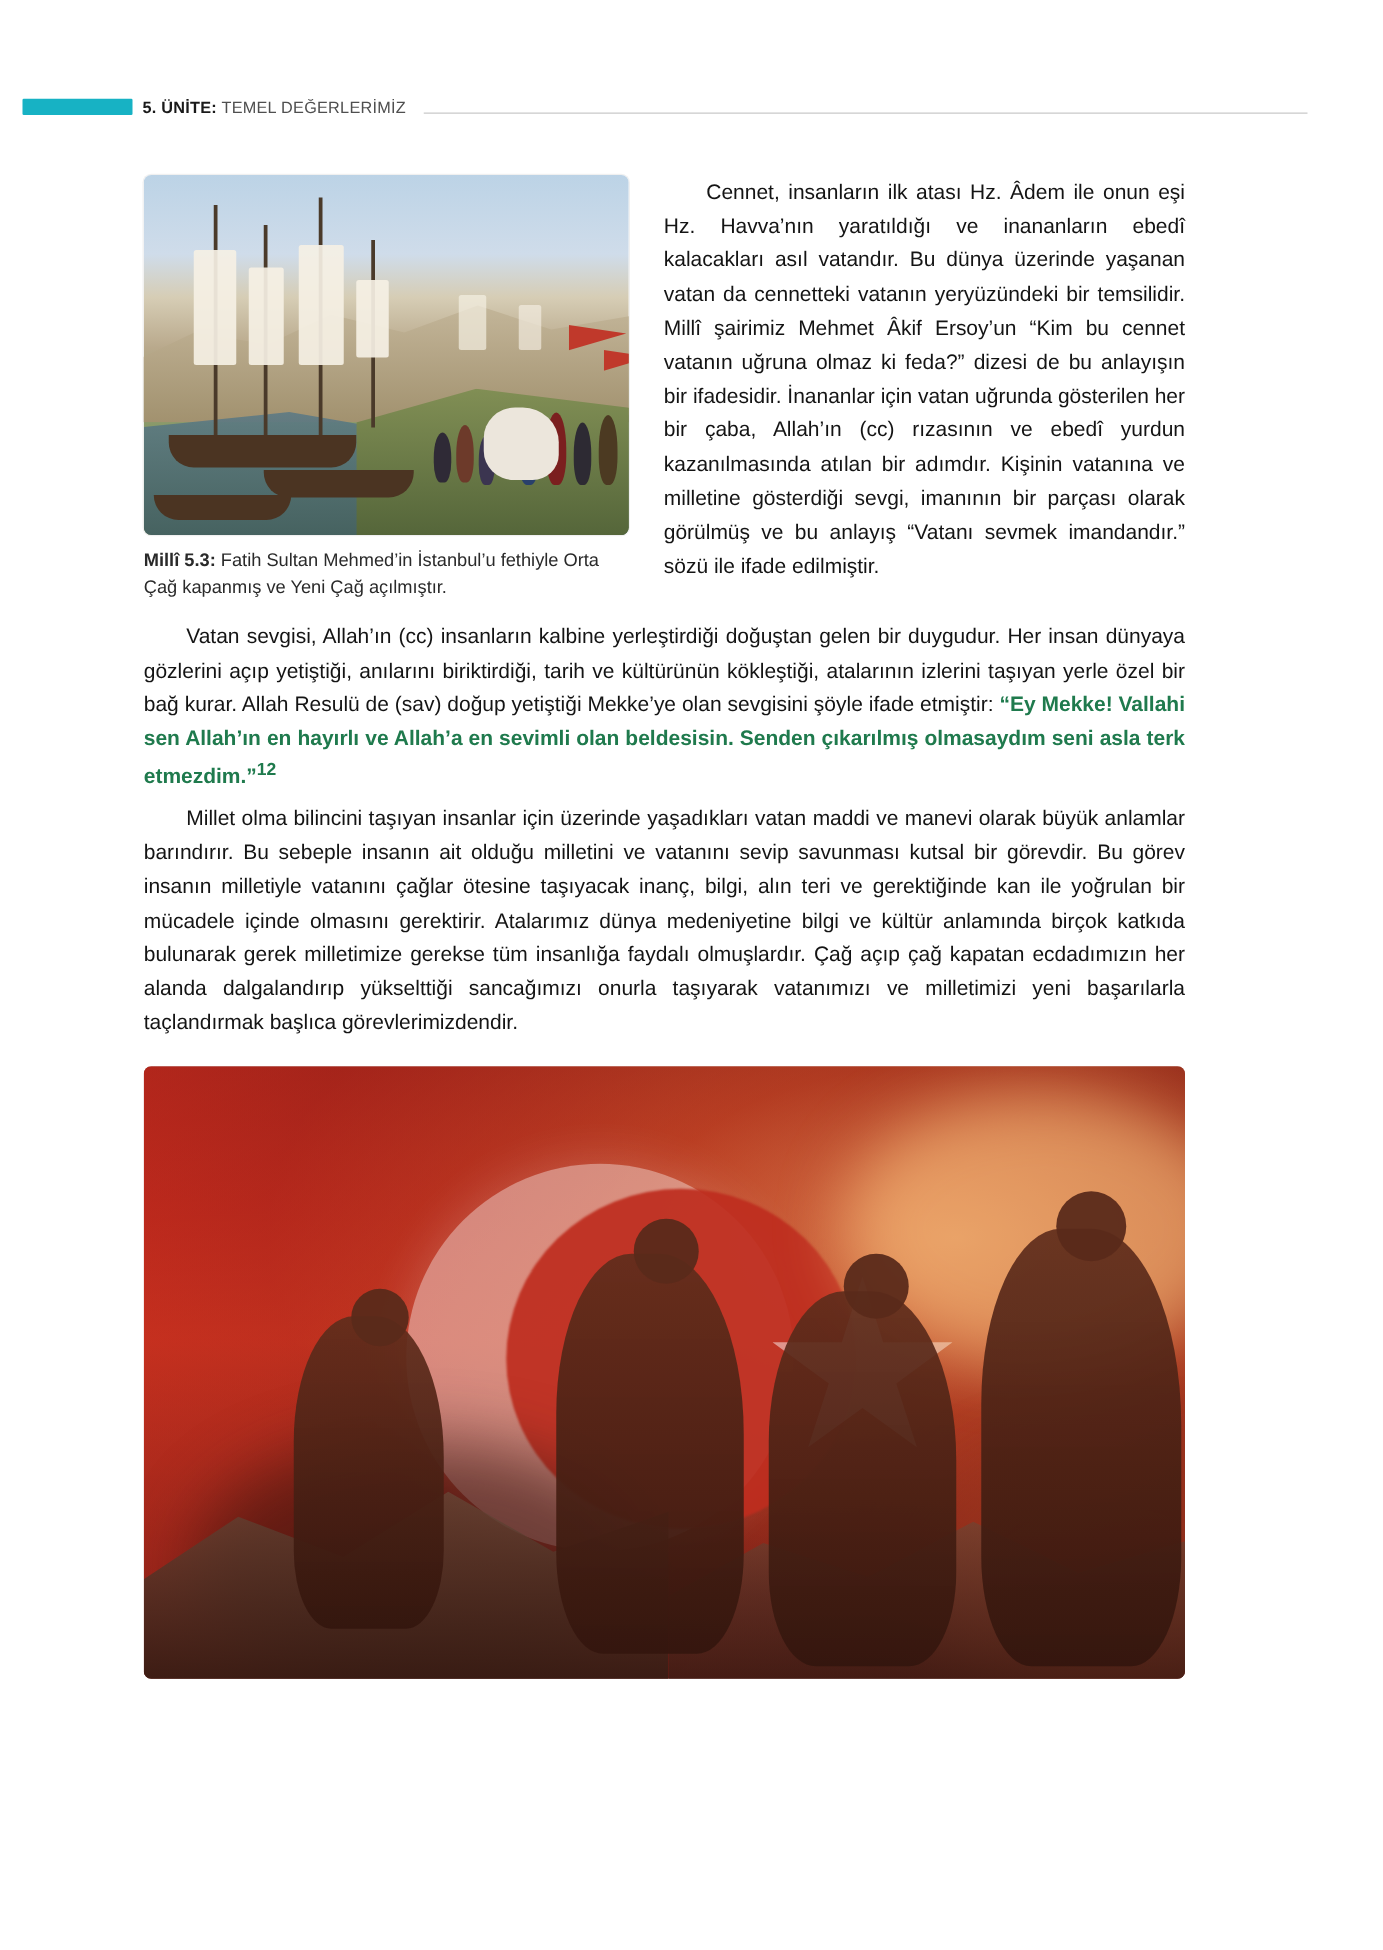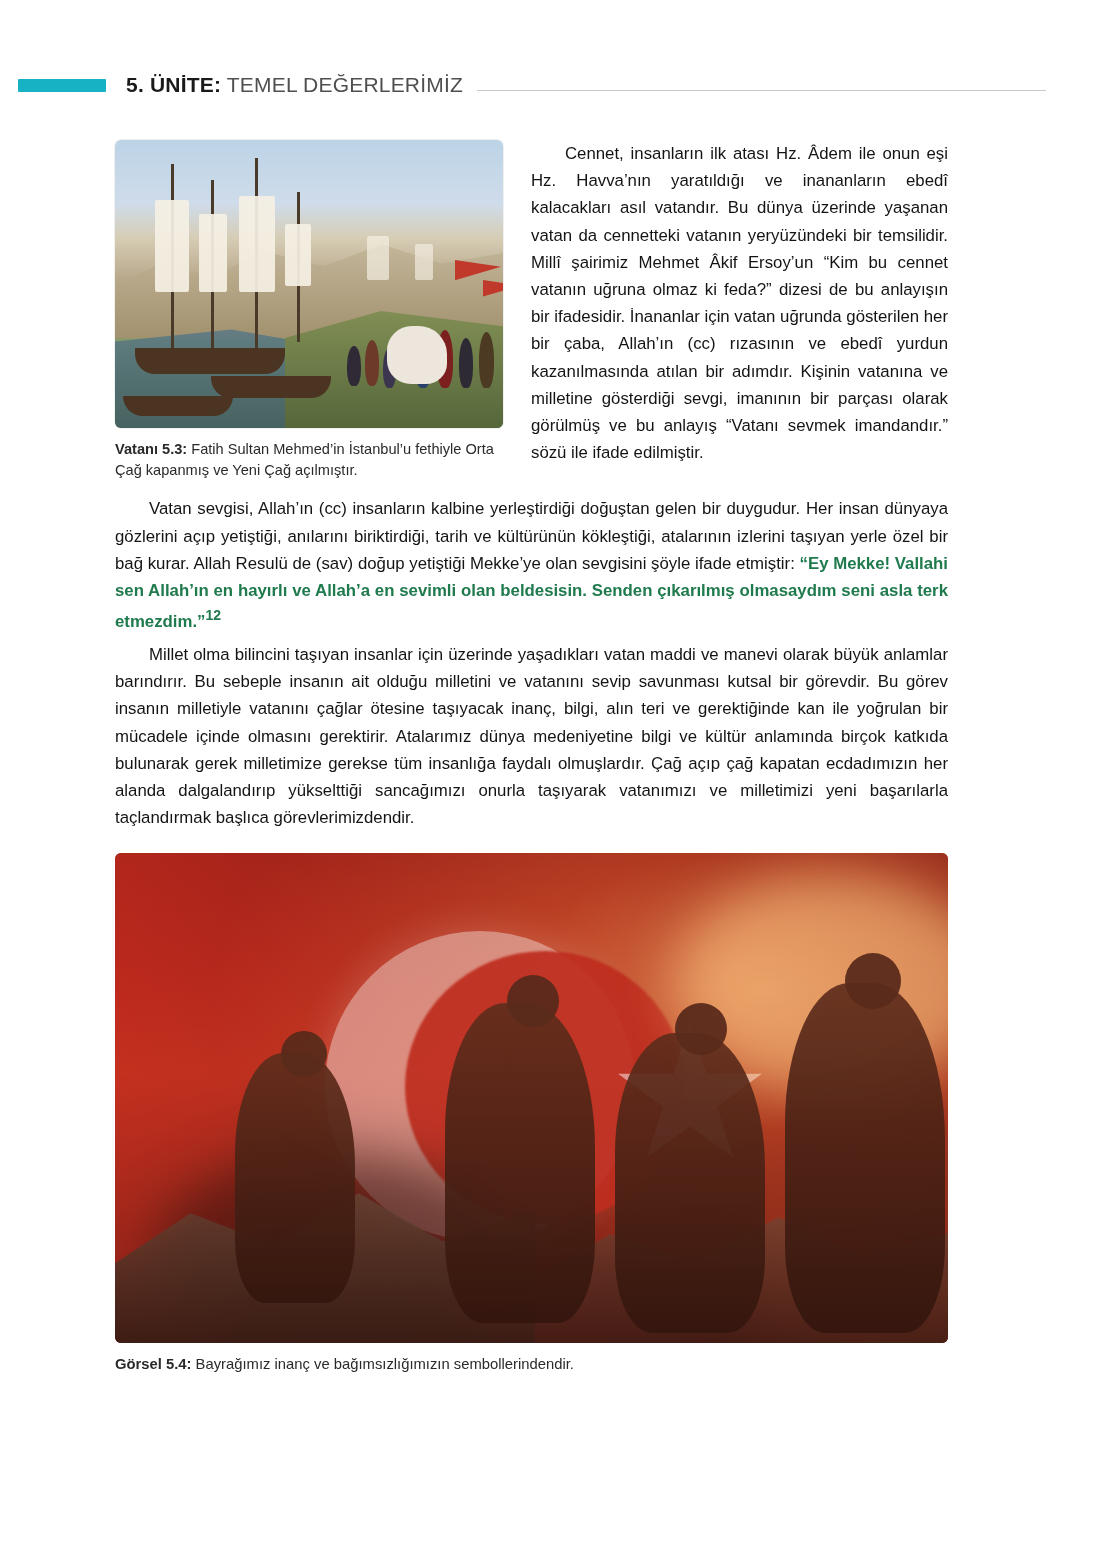--- a/index.html
+++ b/index.html
@@ -31,22 +31,22 @@
     align-items: center;
   }
   .header-bar {
     width: 88px;
     height: 13px;
     background: #17b2c4;
     margin-left: 18px;
     border-radius: 1px;
   }
   .header-text {
-    margin-left: 20px;
-    font-size: 21px;
+    margin-left: 8px;
+    font-size: 13px;
     letter-spacing: .2px;
     white-space: nowrap;
   }
   .header-text .unit {
     font-weight: bold;
     color: #1a1a1a;
   }
   .header-text .title {
     color: #4f4f4f;
     font-weight: normal;
@@ -334,21 +334,21 @@
             <div class="crowd" style="left:300px; top:196px; width:16px; height:52px; background:#29406b;"></div>
             <div class="crowd" style="left:322px; top:190px; width:16px; height:58px; background:#7b1f1f;"></div>
             <div class="crowd" style="left:344px; top:198px; width:14px; height:50px; background:#2d2a33;"></div>
             <div class="crowd" style="left:364px; top:192px; width:15px; height:56px; background:#4c3a22;"></div>
             <div class="horse" style="left:272px; top:186px; width:60px; height:58px;"></div>
             <div class="flagred" style="left:340px; top:120px; width:46px; height:56px;"></div>
             <div class="flagred" style="left:368px; top:140px; width:38px; height:46px;"></div>
           </div>
         </div>
         <div class="caption">
-          <b>Vatanı 5.3:</b><span> Fatih Sultan Mehmed’in İstanbul’u fethiyle Orta Çağ kapanmış ve Yeni Çağ açılmıştır.</span>
+          <b>Millî 5.3:</b><span> Fatih Sultan Mehmed’in İstanbul’u fethiyle Orta Çağ kapanmış ve Yeni Çağ açılmıştır.</span>
         </div>
       </div>
 
       <div class="col-right">
         <p>Cennet, insanların ilk atası Hz. Âdem ile onun eşi Hz. Havva’nın yaratıldığı ve inananların ebedî kalacakları asıl vatandır. Bu dünya üzerinde yaşanan vatan da cennetteki vatanın yeryüzündeki bir temsilidir. Millî şairimiz Mehmet Âkif Ersoy’un “Kim bu cennet vatanın uğruna olmaz ki feda?” dizesi de bu anlayışın bir ifadesidir. İnananlar için vatan uğrunda gösterilen her bir çaba, Allah’ın (cc) rızasının ve ebedî yurdun kazanılmasında atılan bir adımdır. Kişinin vatanına ve milletine gösterdiği sevgi, imanının bir parçası olarak görülmüş ve bu anlayış “Vatanı sevmek imandandır.” sözü ile ifade edilmiştir.</p>
       </div>
     </div>
 
     <div class="flow">
       <p><span>Vatan sevgisi, Allah’ın (cc) insanların kalbine yerleştirdiği doğuştan gelen bir duygudur. Her insan dünyaya gözlerini açıp yetiştiği, anılarını biriktirdiği, tarih ve kültürünün kökleştiği, atalarının izlerini taşıyan yerle özel bir bağ kurar. Allah Resulü de (sav) doğup yetiştiği Mekke’ye olan sevgisini şöyle ifade etmiştir: </span><span class="quote-green">“Ey Mekke! Vallahi sen Allah’ın en hayırlı ve Allah’a en sevimli olan beldesisin. Senden çıkarılmış olmasaydım seni asla terk etmezdim.”</span><sup class="quote-green">12</sup></p>
@@ -376,21 +376,18 @@
           <div class="figure" style="left:330px; top:150px; width:150px; height:320px;"></div>
           <div class="head" style="left:392px; top:122px; width:52px; height:52px;"></div>
 
           <div class="figure" style="left:500px; top:180px; width:150px; height:300px;"></div>
           <div class="head" style="left:560px; top:150px; width:52px; height:52px;"></div>
 
           <div class="figure" style="left:670px; top:130px; width:160px; height:350px;"></div>
           <div class="head" style="left:730px; top:100px; width:56px; height:56px;"></div>
         </div>
       </div>
-      <div class="caption-big">
-        <b>Görsel 5.4:</b><span> Bayrağımız inanç ve bağımsızlığımızın sembollerindendir.</span>
-      </div>
     </div>
 
   </div>
 
 
 </div>
 
 </body></html>

